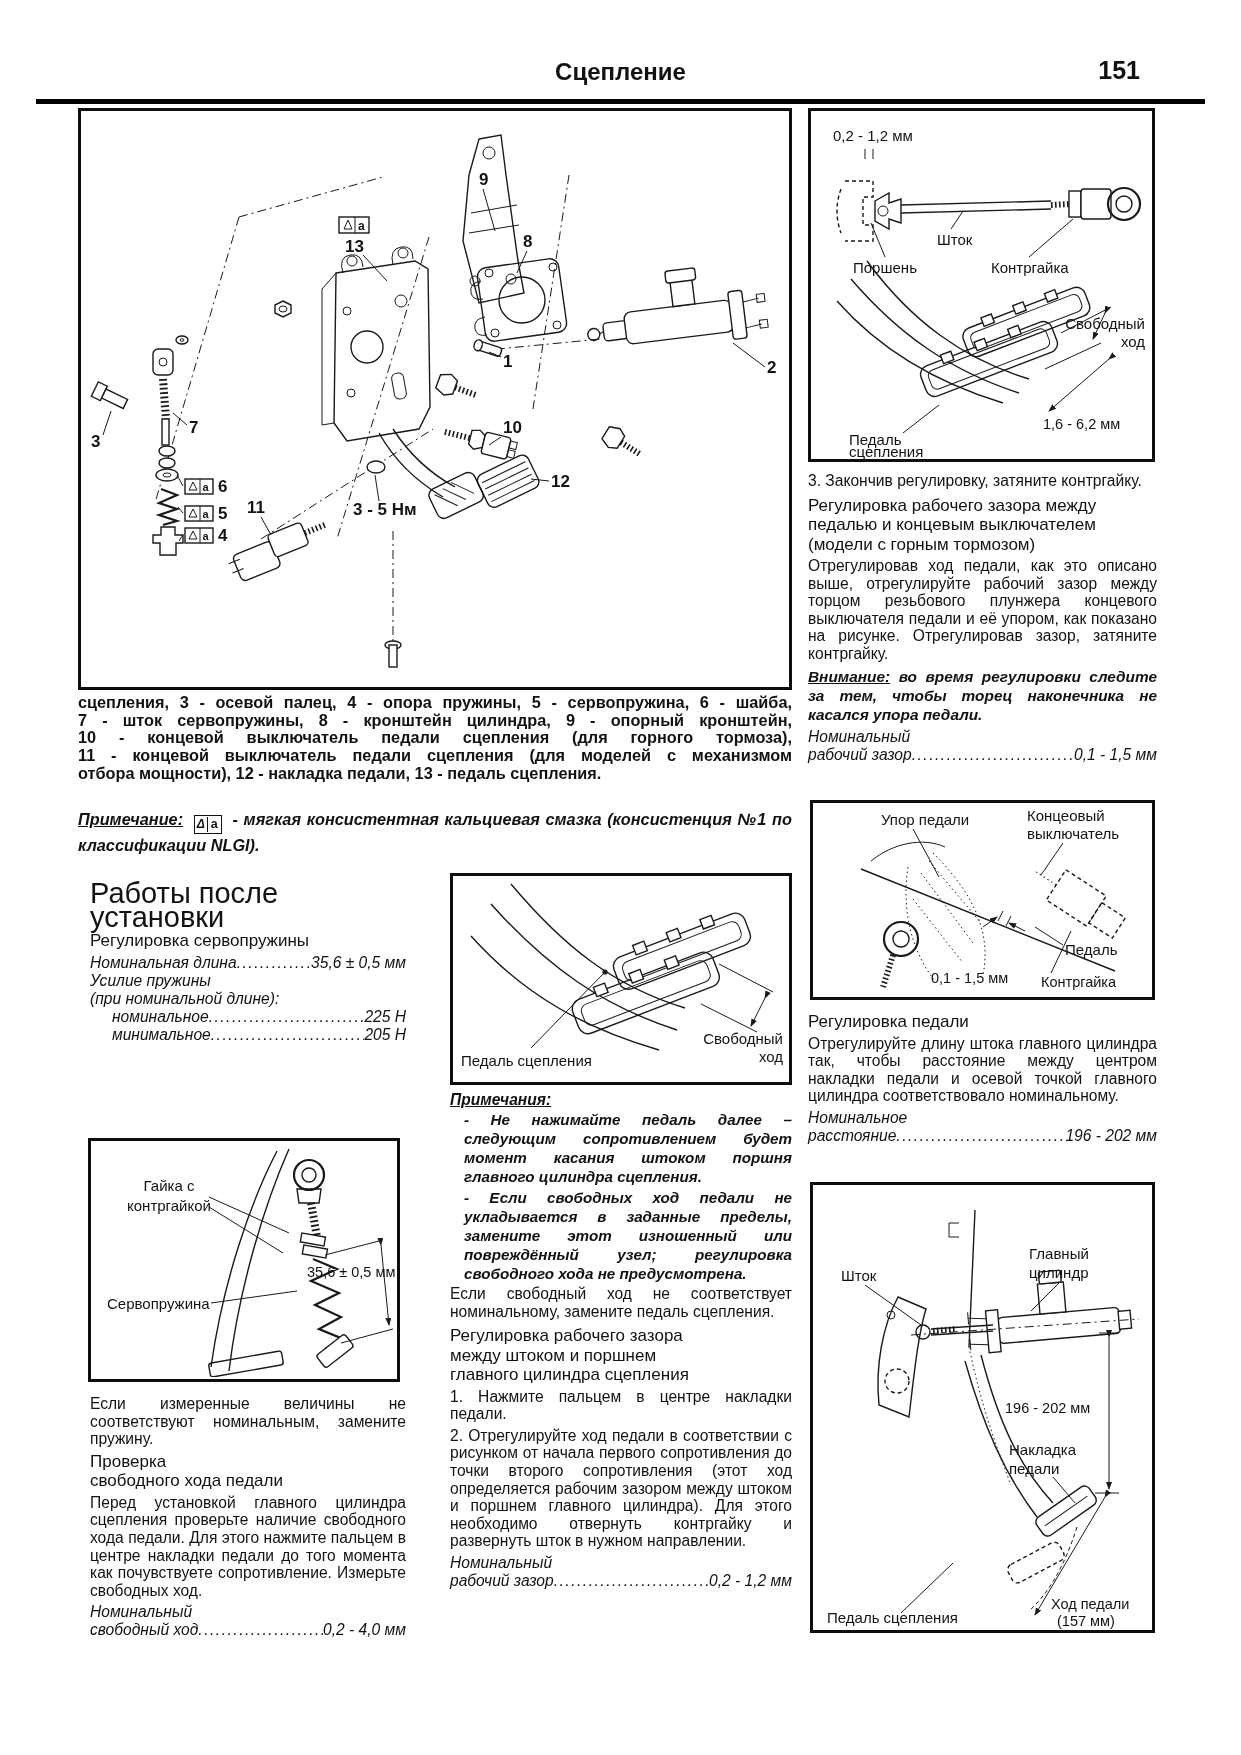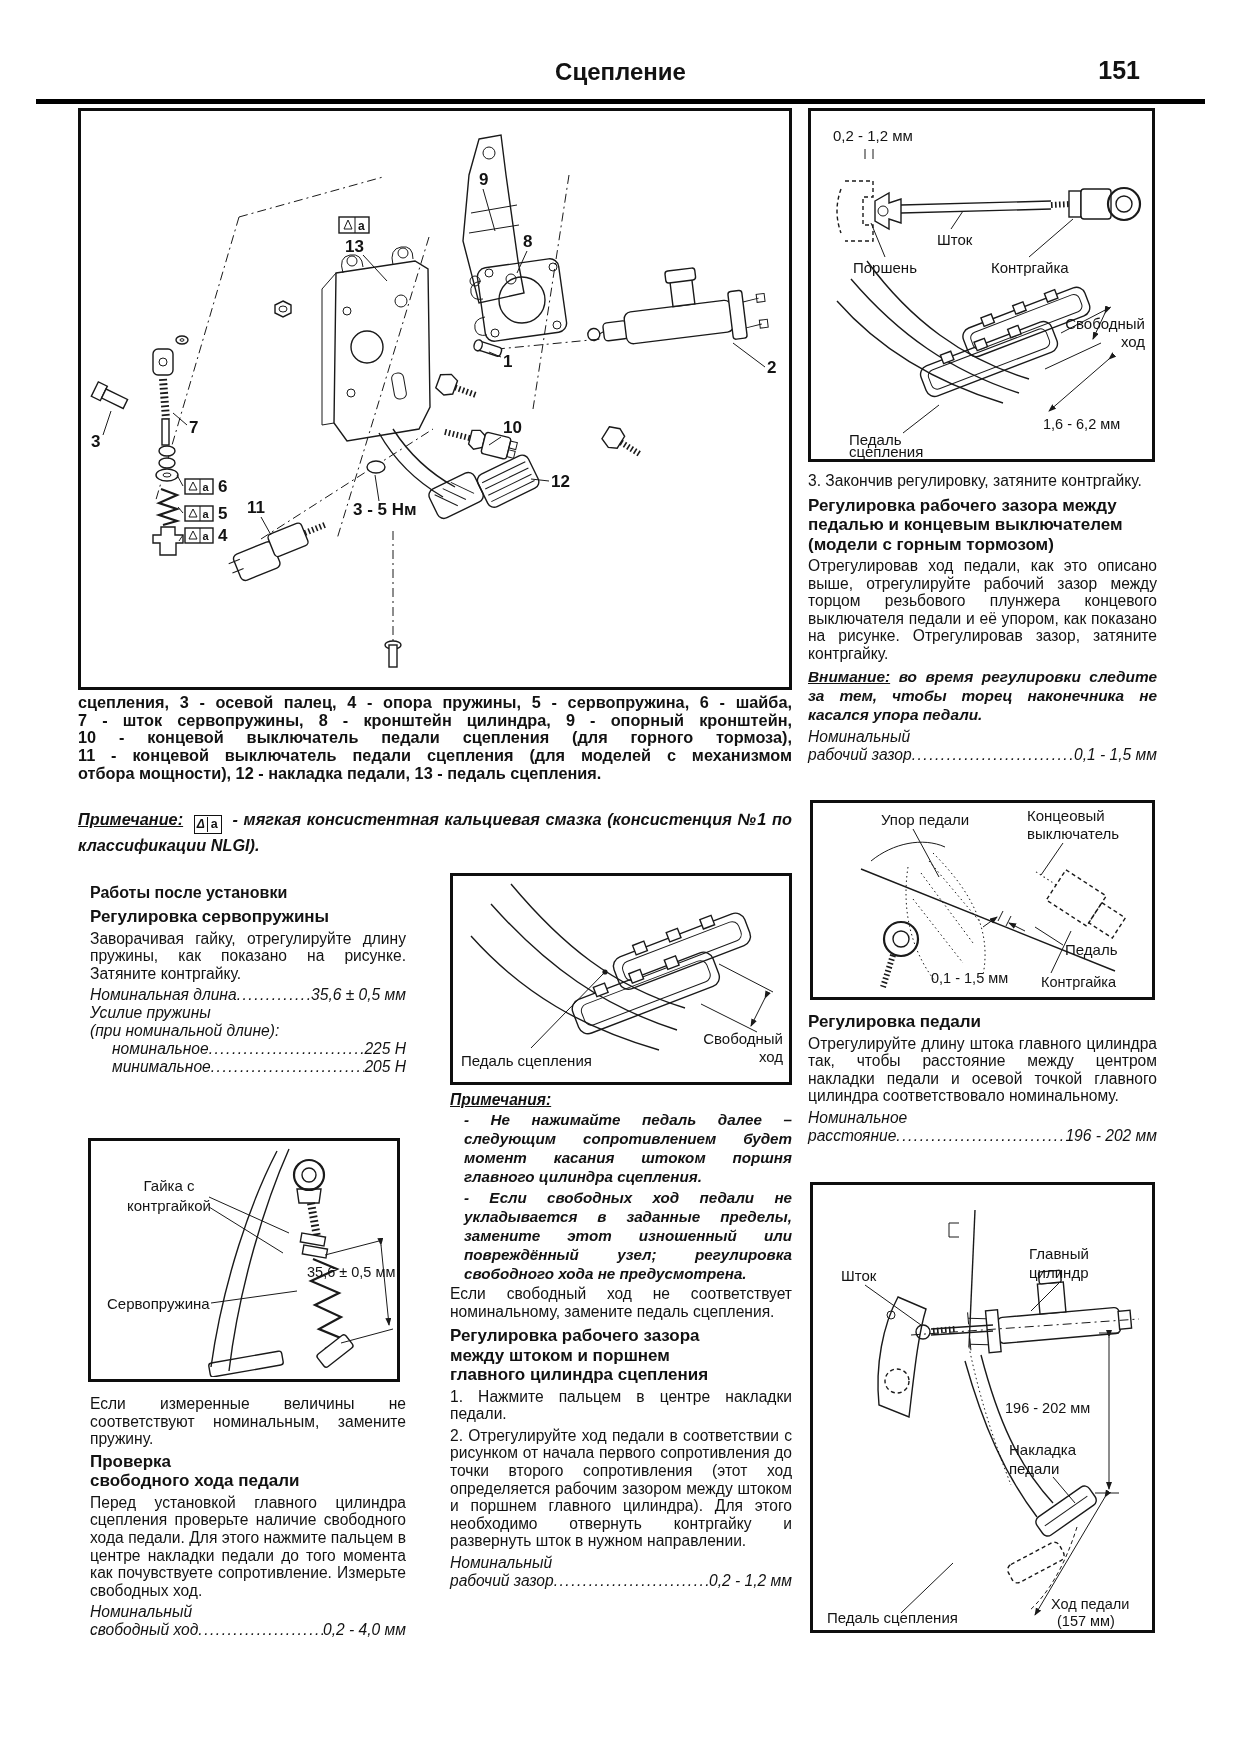--- a/index.html
+++ b/index.html
@@ -22,22 +22,22 @@
   .thin{fill:none;stroke:#1a1a1a;stroke-width:1;}
   .dd{stroke-dasharray:9 4 2 4;}
   .dsh{stroke-dasharray:4 3;}
   .dot{stroke-dasharray:1.5 3;}
   .thr{fill:none;stroke:#1a1a1a;stroke-width:8;stroke-dasharray:1.8 2.6;}
   .thr2{fill:none;stroke:#1a1a1a;stroke-width:6;stroke-dasharray:1.6 2.4;}
   .wfill{fill:#fff;stroke:#1a1a1a;stroke-width:1.4;}
   
   .col{position:absolute;}
   .p{font-size:15.6px;line-height:17.6px;text-align:justify;margin:0 0 4px 0;}
-  .h1{font-size:16px;font-weight:bold;line-height:24px;margin:9px 0 2px 0;}
-  .h2{font-size:17px;font-weight:bold;line-height:19.5px;margin:6px 0 3px 0;white-space:pre-line;}
+  .h1{font-size:29px;font-weight:normal;line-height:24px;margin:9px 0 2px 0;}
+  .h2{font-size:17px;font-weight:normal;line-height:19.5px;margin:6px 0 3px 0;white-space:pre-line;}
   .spec{display:flex;font-style:italic;font-size:15.6px;line-height:18px;}
   .spec .l{white-space:nowrap;}
   .spec .d{flex:1;overflow:hidden;white-space:nowrap;letter-spacing:1.5px;}
   .spec .v{white-space:nowrap;}
   .spec.ind{padding-left:22px;}
   .spec-h{font-style:italic;font-size:15.6px;line-height:18px;}
   .notes{font-style:italic;font-weight:bold;font-size:15.2px;line-height:19px;
          text-align:justify;margin:0 0 2px 0;padding-left:14px;}
   .nlabel{font-style:italic;font-weight:bold;font-size:15.6px;text-decoration:underline;line-height:20px;}
   .warn{font-style:italic;font-weight:bold;font-size:15.4px;line-height:19px;text-align:justify;margin:4px 0;}
@@ -278,21 +278,20 @@
     <span class="gicon">
         <span class="gs">Δ</span>
         <span class="gl">a</span>
       </span>
     <span>- мягкая консистентная кальциевая смазка (консистенция №1 по классификации NLGI).</span>
   </div>
 
   <div class="col" style="left:90px;top:872px;width:316px;">
     <div class="h1">Работы после установки</div>
     <div class="h2" style="margin-top:0;">Регулировка сервопружины</div>
-    <div class="p">Заворачивая гайку, отрегулируйте длину пружины, как показано на рисунке. Затяните контргайку.</div>
     <div class="spec">
       <span class="l">Номинальная длина</span>
       <span class="d">..........................................................................................</span>
       <span class="v">35,6 ± 0,5 мм</span>
     </div>
     <div class="spec-h">Усилие пружины</div>
     <div class="spec-h">(при номинальной длине):</div>
     <div class="spec ind">
       <span class="l">номинальное</span>
       <span class="d">..........................................................................................</span>

